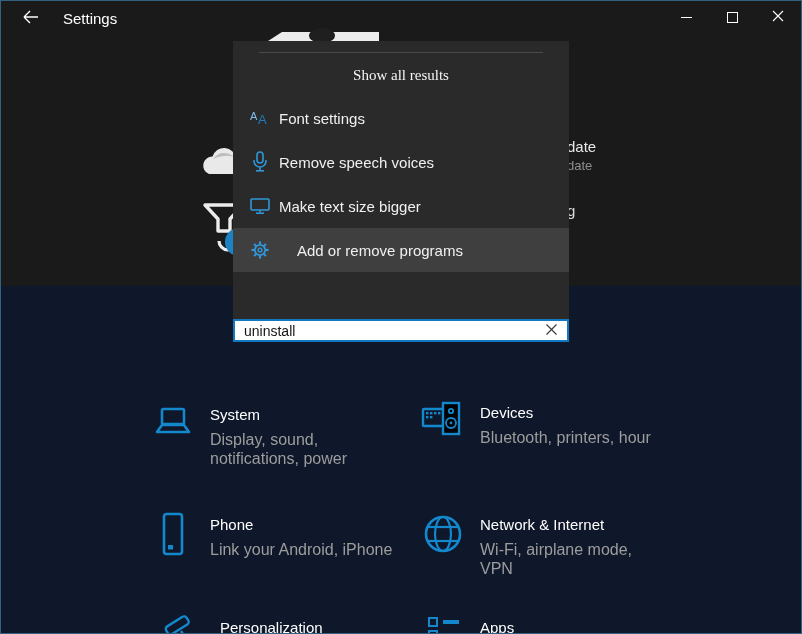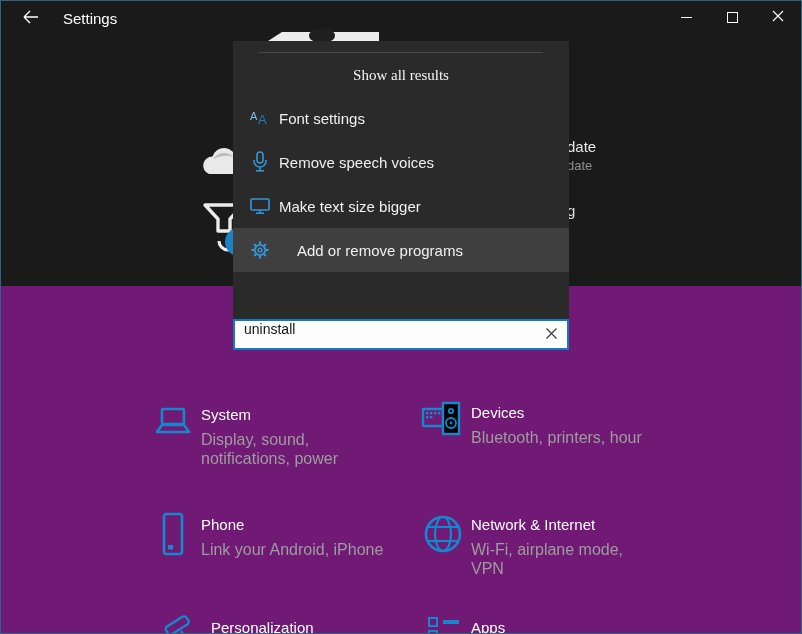--- a/index.html
+++ b/index.html
@@ -1,16 +1,16 @@
 <!DOCTYPE html>
 <html><head>
 <meta charset="utf-8">
 <style>
   html,body{margin:0;padding:0;background:#000;}
-  .window{position:relative;width:802px;height:634px;background:#701a75;
+  .window{position:relative;width:802px;height:634px;background:#0f172a;
     border:1px solid #31627f;box-sizing:border-box;overflow:hidden;
     font-family:"Liberation Sans",sans-serif;}
   .topband{position:absolute;left:0;top:0;width:100%;height:285px;background:#1a1a1a;}
 
   
   .backbtn{position:absolute;left:13px;top:6px;width:34px;height:24px;display:flex;align-items:center;justify-content:center;}
   .apptitle{position:absolute;left:62px;top:9px;font-size:15px;color:#fff;}
   .ctrl{position:absolute;top:0;width:46px;height:32px;display:flex;align-items:center;justify-content:center;}
   .ctrl-min{right:92px}.ctrl-max{right:46px}.ctrl-close{right:0}
   .min-glyph{width:11px;height:1px;background:#fff;}
@@ -31,28 +31,28 @@
   .popup{position:absolute;left:232px;top:40px;width:336px;height:278px;background:#2a2a2a;z-index:5;}
   .popup .divider{position:absolute;top:11px;left:26px;right:26px;height:1px;background:#4a4a4a;}
   .popup .phead{position:absolute;top:26px;left:0;width:100%;text-align:center;font-size:15px;color:#f5f5f5;font-family:Liberation Serif, serif;}
   .plist{position:absolute;top:55px;left:0;right:0;}
   .srow{height:44px;display:flex;align-items:center;padding-left:16px;box-sizing:border-box;}
   .srow.hl{background:#3f3f3f;gap:18px;}
   .sicon{width:22px;height:22px;margin-right:8px;flex:none;display:flex;align-items:center;justify-content:center;}
   .slabel{font-size:15px;color:#f0f0f0;}
 
   
-  .searchbox{position:absolute;left:232px;top:318px;width:336px;height:31px;background:#fff;
-    border:2px solid #1279c0;box-sizing:border-box;display:flex;align-items:flex-start;z-index:6;}
+  .searchbox{position:absolute;left:232px;top:318px;width:336px;height:23px;background:#fff;
+    border:2px solid #1279c0;box-sizing:border-box;display:flex;align-items:center;z-index:6;}
   .searchbox input{flex:1;min-width:0;border:none;outline:none;background:transparent;
     font-size:14px;color:#141414;padding:0 0 0 9px;font-family:"Liberation Sans",sans-serif;}
   .clearbtn{width:32px;height:100%;display:flex;align-items:center;justify-content:center;border:none;background:transparent;padding:0;}
 
   
-  .tile{position:absolute;display:flex;gap:6px;}
+  .tile{position:absolute;display:flex;gap:15px;}
   .ticon{width:44px;height:44px;flex:none;}
   .ttitle{font-size:15px;color:#fff;margin:4px 0 7px;}
   .tsub{font-size:16px;color:#9d9d9d;line-height:19px;max-width:185px;}
   .t-system{left:150px;top:401px;}
   .t-devices{left:420px;top:399px;}
   .t-phone{left:150px;top:511px;}
   .t-network{left:420px;top:511px;}
   .t-personalization{left:160px;top:614px;}
   .t-apps{left:420px;top:614px;}
 </style>

